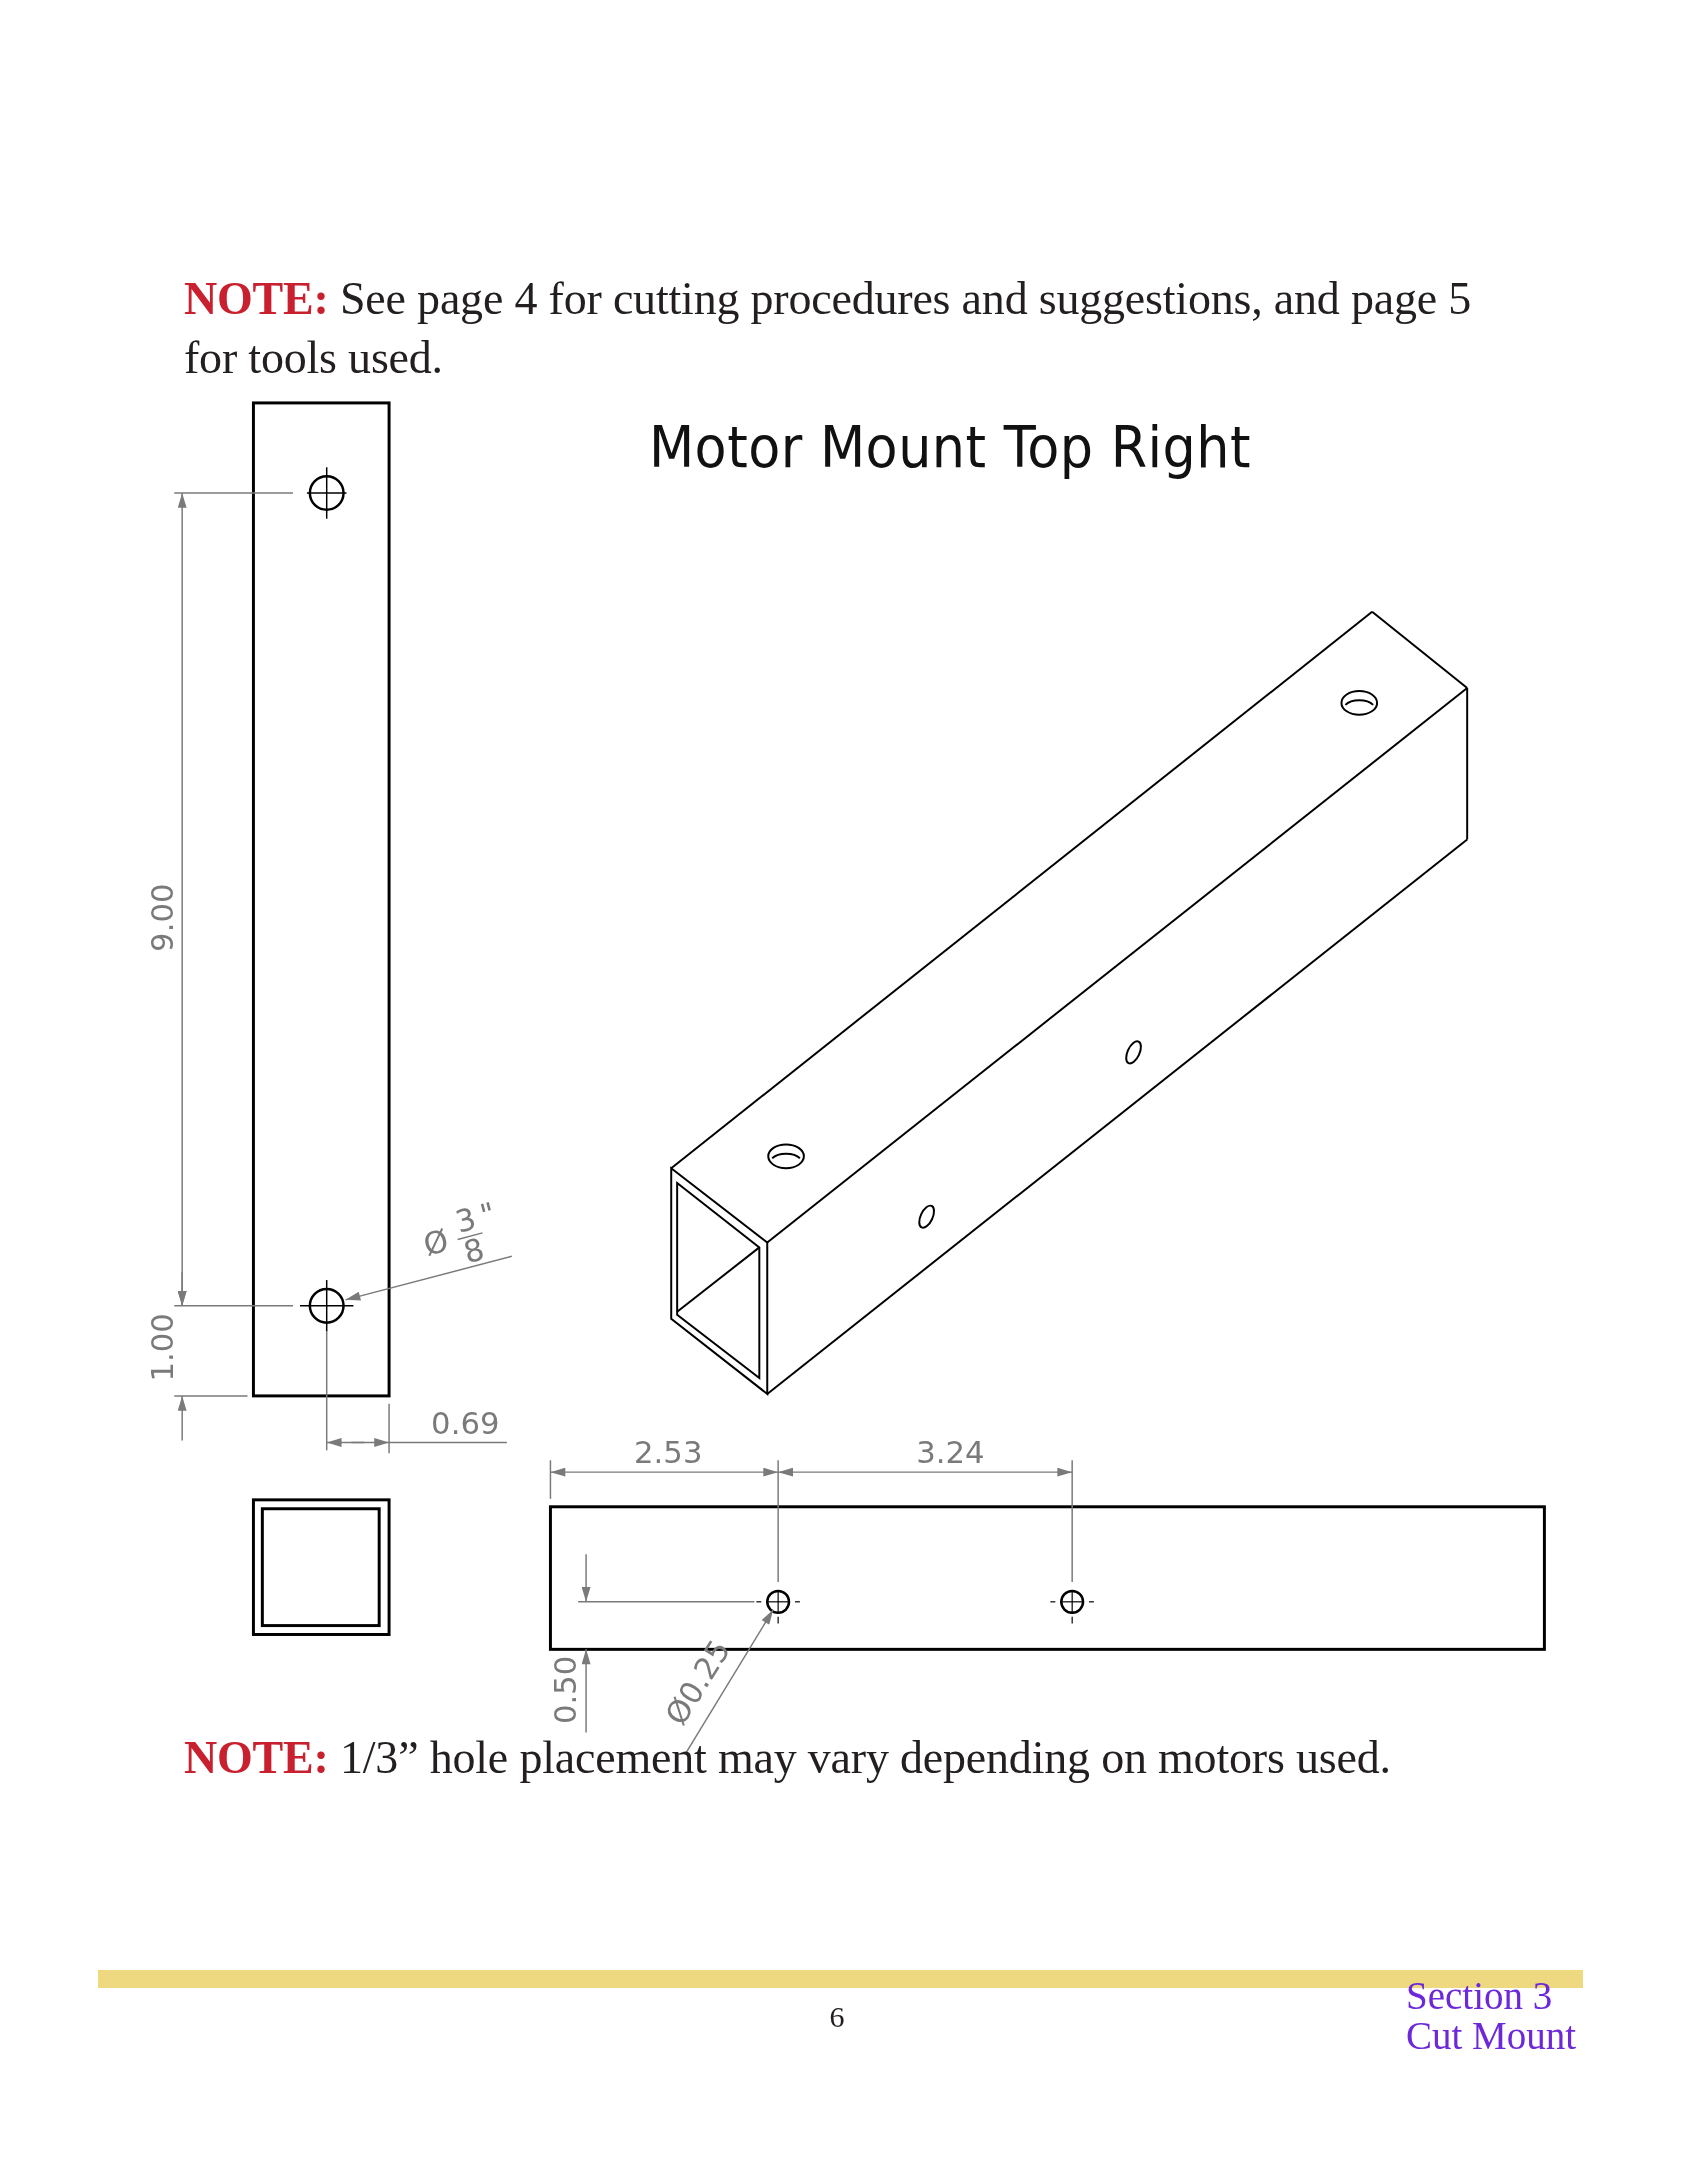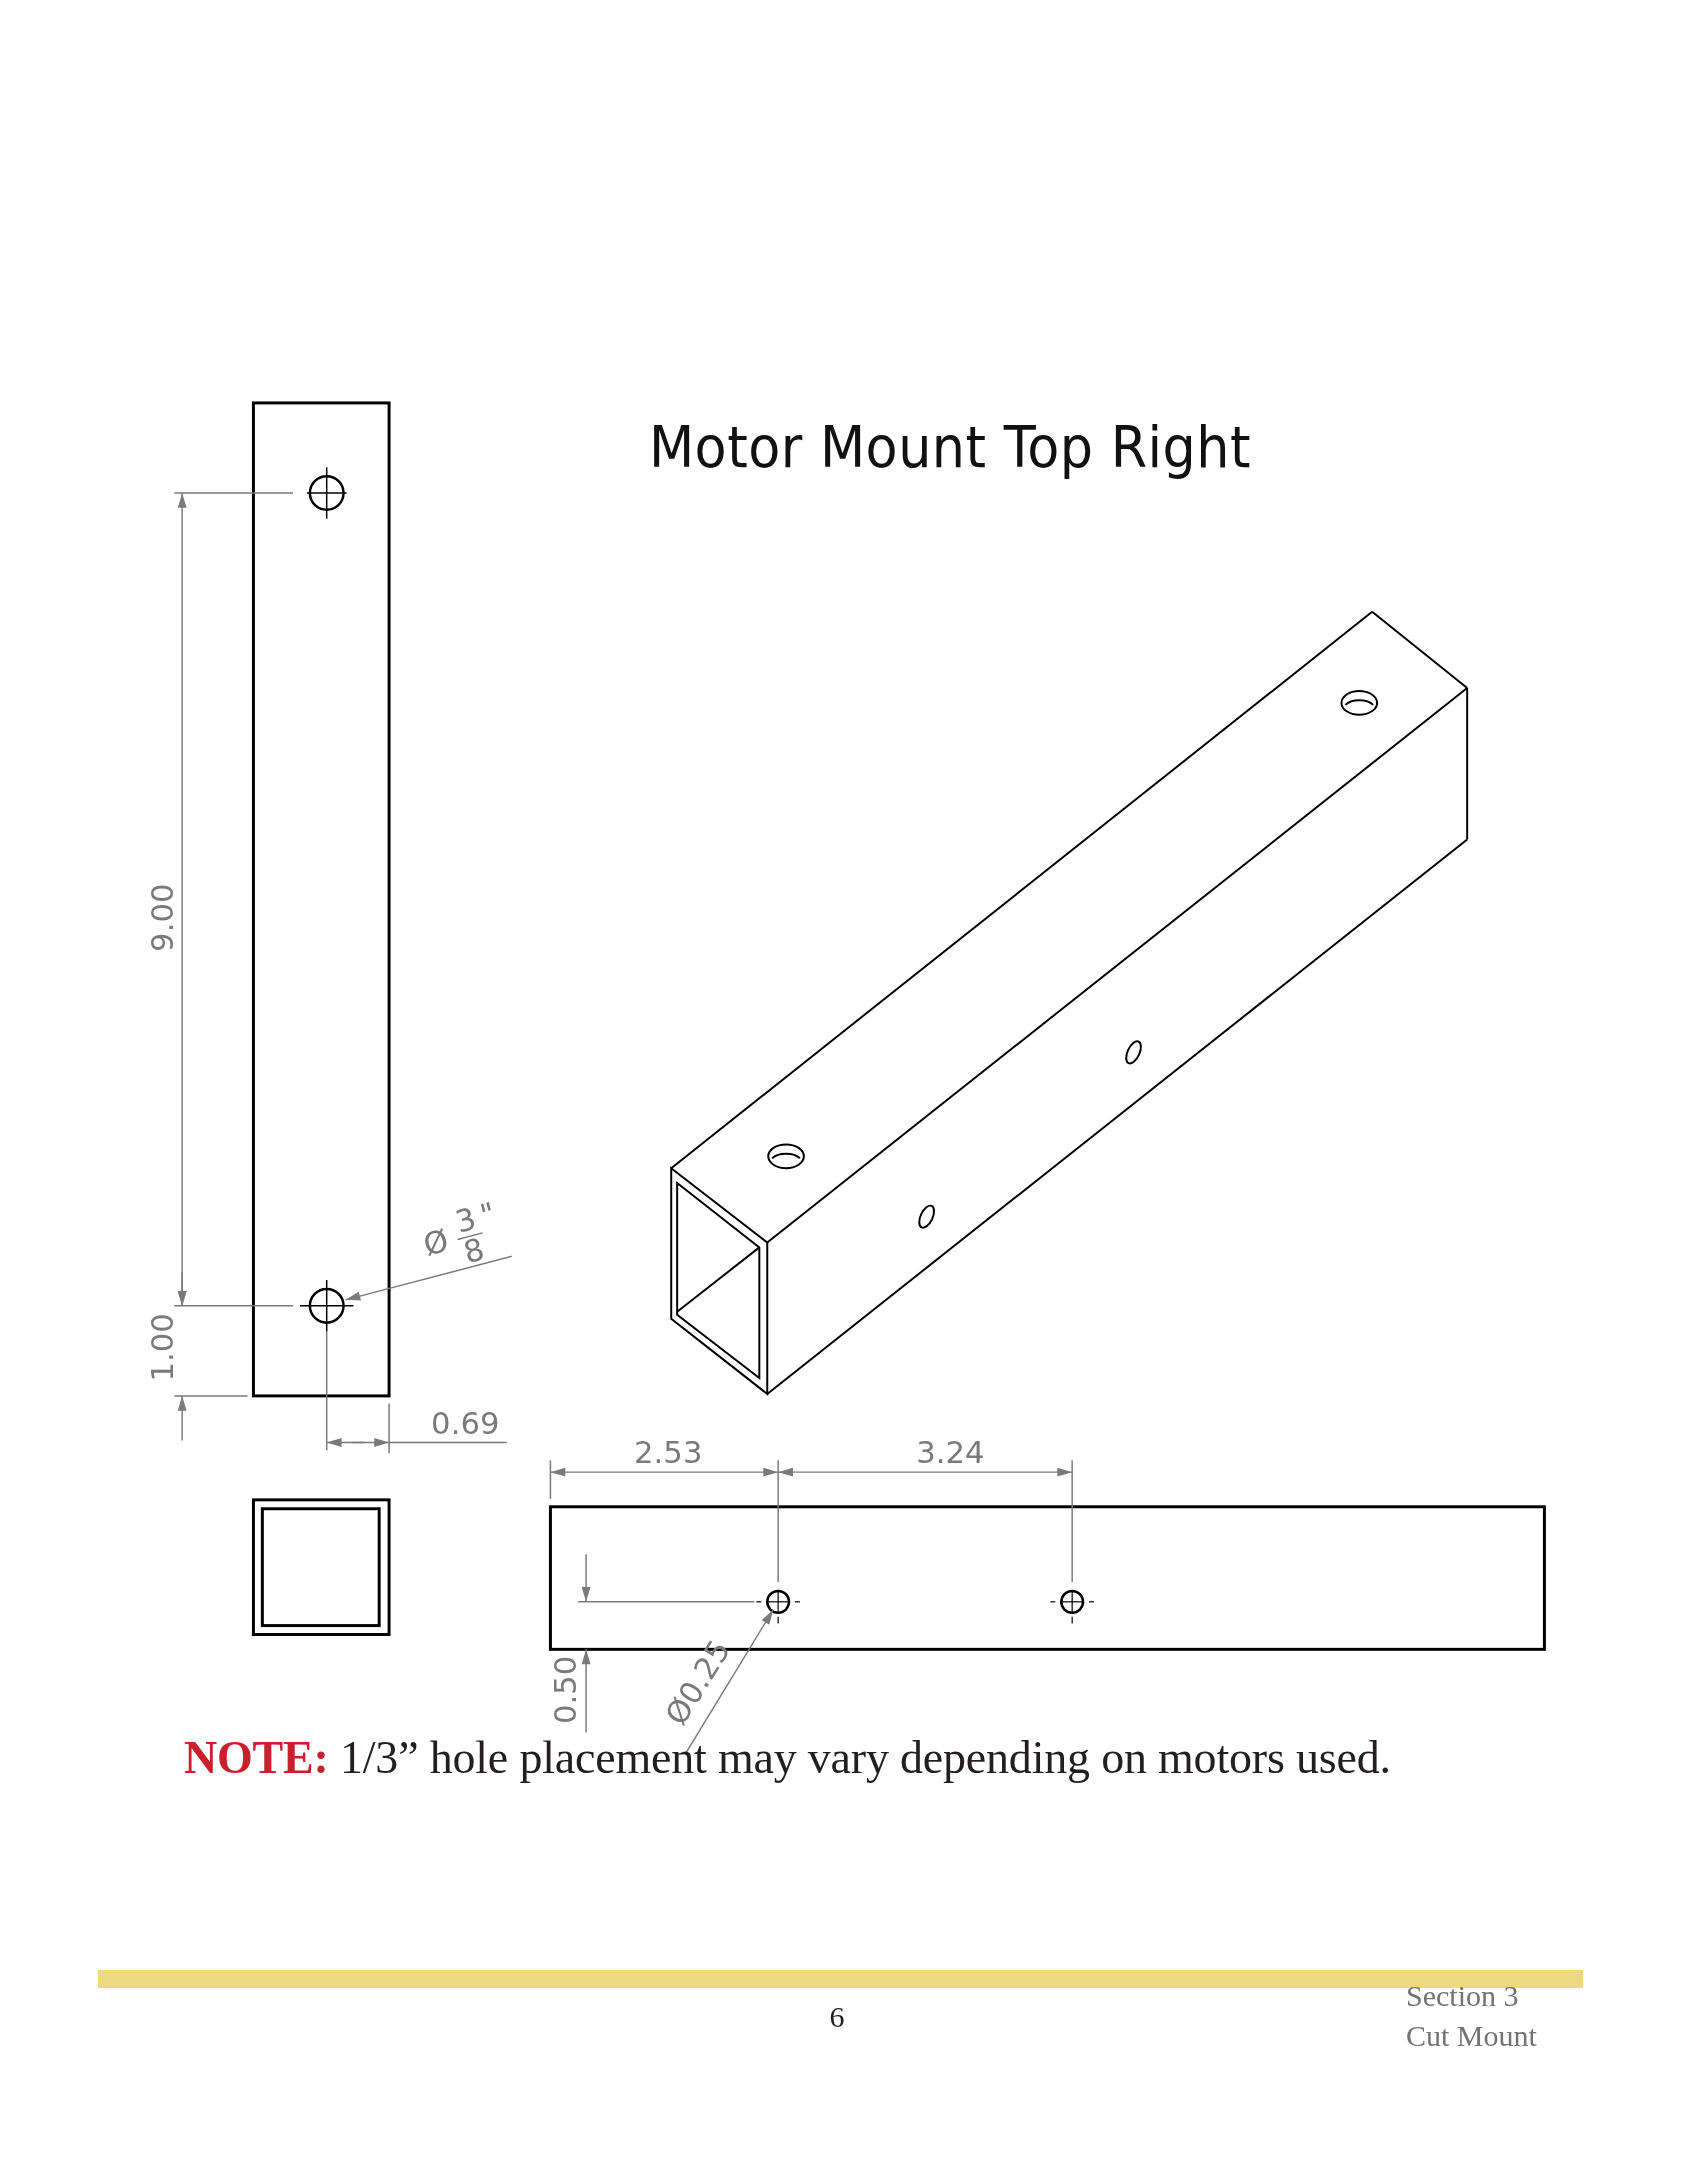--- a/index.html
+++ b/index.html
@@ -36,28 +36,31 @@
       background: #eed981;
     }
     .page-number {
       position: absolute; left: 822px; top: 2000px; width: 30px; text-align: center;
       font-family: "Liberation Serif", "DejaVu Serif", serif;
       font-size: 30px; color: #231f20;
     }
     .footer-section {
       position: absolute; left: 1406px; top: 1976px;
       font-family: "Liberation Serif", "DejaVu Serif", serif;
-      font-size: 30px; line-height: 40px; color: #737373;
+      font-size: 39px; line-height: 40px; color: #6d28d9;
     }
   </style>
 </head>
 <body>
 
 <div class="page">
 
+  <div class="note note-top">
+    <span class="label">NOTE:</span><span> See page 4 for cutting procedures and suggestions, and page 5 for tools used.</span>
+  </div>
 
   <div class="title">Motor Mount Top Right</div>
 
   <svg class="drawing" viewBox="0 0 1700 2200" xmlns="http://www.w3.org/2000/svg">
     <defs>
       <marker id="arr" viewBox="0 0 10 6" refX="10" refY="3" markerWidth="22" markerHeight="9" markerUnits="userSpaceOnUse" orient="auto-start-reverse">
         <path d="M0,0 L10,3 L0,6 Z" fill="#7a7a7a"></path>
       </marker>
     </defs>
 

